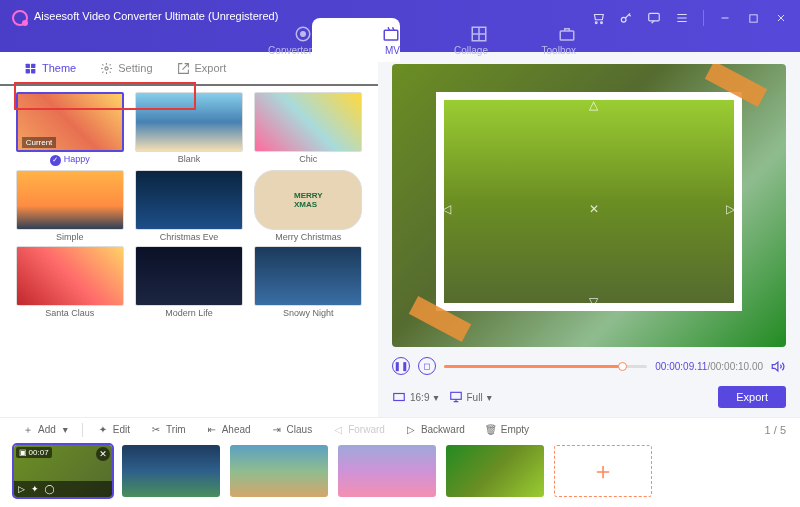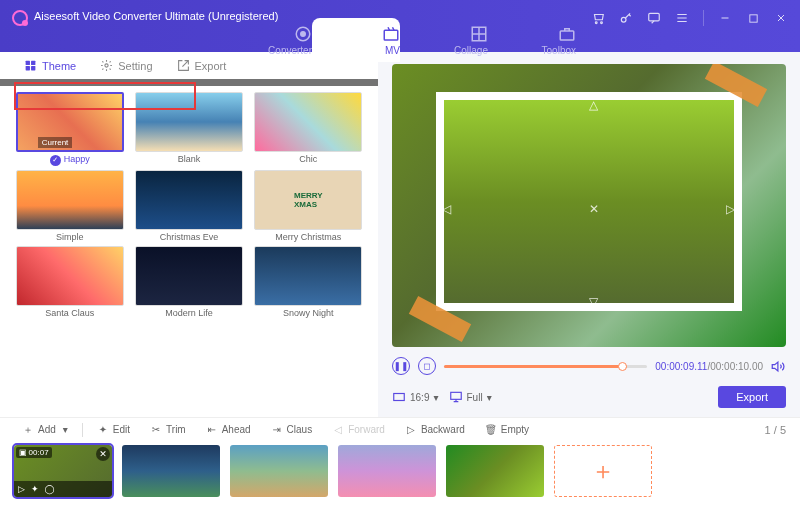--- a/index.html
+++ b/index.html
@@ -10,21 +10,21 @@
 .logo-circle::after{content:'';position:absolute;width:6px;height:6px;background:#ff6bd6;border-radius:50%;bottom:-2px;right:-2px;}
 .spacer{flex:1;}
 .sys-icons{display:flex;gap:14px;align-items:center;margin-top:10px;}
 .sys-icon{width:14px;height:14px;opacity:.8;cursor:pointer;display:flex;align-items:center;justify-content:center;}
 .main-tabs{position:absolute;top:18px;left:50%;transform:translateX(-50%);display:flex;gap:0;}
 .main-tab{width:88px;height:44px;display:flex;flex-direction:column;align-items:flex-end;justify-content:center;gap:2px;color:#bdb8ee;cursor:pointer;font-size:10px;}
 .main-tab.active{background:#fff;color:#5948e0;border-radius:8px 8px 0 0;}
 .main-tab .icon{width:18px;height:18px;}
 .content{display:flex;height:calc(100% - 52px - 90px);}
 .left-panel{width:378px;background:#fff;display:flex;flex-direction:column;}
-.sub-tabs{height:34px;display:flex;align-items:center;padding:0 16px;gap:8px;border-bottom:7px solid #737373;}
+.sub-tabs{height:34px;display:flex;align-items:center;padding:0 16px;gap:8px;border-bottom:2px solid #737373;}
 .sub-tab{display:flex;align-items:center;gap:5px;padding:4px 8px;cursor:pointer;color:#888;font-size:11px;}
 .sub-tab.active{color:#5948e0;}
 .sub-tab .st-icon{width:13px;height:13px;}
 .highlight-box{position:absolute;top:82px;left:14px;width:182px;height:28px;border:2px solid #e63939;pointer-events:none;z-index:10;}
 .theme-grid{flex:1;overflow:hidden;display:grid;grid-template-columns:repeat(3,1fr);gap:4px 8px;padding:6px 14px;align-content:start;}
 .theme-item{display:flex;flex-direction:column;align-items:center;gap:2px;}
 .theme-thumb{width:108px;height:60px;border:1px solid #ddd;border-radius:2px;background:#ccc;overflow:hidden;position:relative;}
 .theme-item.sel .theme-thumb{border:2px solid #5948e0;}
 .theme-item.sel .theme-label{color:#5948e0;}
 .theme-label{font-size:9px;color:#666;white-space:nowrap;}
@@ -183,42 +183,42 @@
             <svg width="13" height="13" viewBox="0 0 24 24" fill="none" stroke="currentColor" stroke-width="2">
               <path d="M14 3h7v7M21 3L10 14M21 14v7H3V3h7"></path>
             </svg>
           </span>
         <span>Export</span>
       </div>
     </div>
     <div class="theme-grid">
       <div class="theme-item sel">
         <div class="theme-thumb" style="background:linear-gradient(45deg,#f4a261,#e76f51,#ffd166);">
-            <span style="position:absolute;bottom:2px;left:20px;font-size:8px;color:#fff;background:rgba(0,0,0,.4);padding:1px 4px;">Current</span>
+            <span style="position:absolute;bottom:2px;left:4px;font-size:8px;color:#fff;background:rgba(0,0,0,.4);padding:1px 4px;">Current</span>
           </div>
         <span class="theme-label"><span class="check">✓</span><span>Happy</span></span>
       </div>
       <div class="theme-item">
           <div class="theme-thumb" style="background:linear-gradient(#87ceeb,#4682b4,#f5deb3);"></div>
           <span class="theme-label">Blank</span>
         </div>
       <div class="theme-item">
           <div class="theme-thumb" style="background:linear-gradient(45deg,#ff6b9d,#a8dadc,#ffd93d);"></div>
           <span class="theme-label">Chic</span>
         </div>
       <div class="theme-item">
           <div class="theme-thumb" style="background:linear-gradient(#ffb347,#ff8c42 60%,#2e4057);"></div>
           <span class="theme-label">Simple</span>
         </div>
       <div class="theme-item">
           <div class="theme-thumb" style="background:linear-gradient(#0a2540,#1d4e89);"></div>
           <span class="theme-label">Christmas Eve</span>
         </div>
       <div class="theme-item">
-          <div class="theme-thumb" style="background:#e8d5b5;display:flex;align-items:center;justify-content:center;">
+          <div class="theme-thumb" style="background:#e8d5b5;display:flex;align-items:center;justify-content:center;border-radius:20px;">
             <span style="font-size:8px;color:#1a6b3a;font-weight:bold;">MERRY<br>XMAS</span>
           </div>
           <span class="theme-label">Merry Christmas</span>
         </div>
       <div class="theme-item">
           <div class="theme-thumb" style="background:linear-gradient(45deg,#c1272d,#ff6b6b,#ffd166);"></div>
           <span class="theme-label">Santa Claus</span>
         </div>
       <div class="theme-item">
           <div class="theme-thumb" style="background:linear-gradient(#0a1128,#1c2541);"></div>

